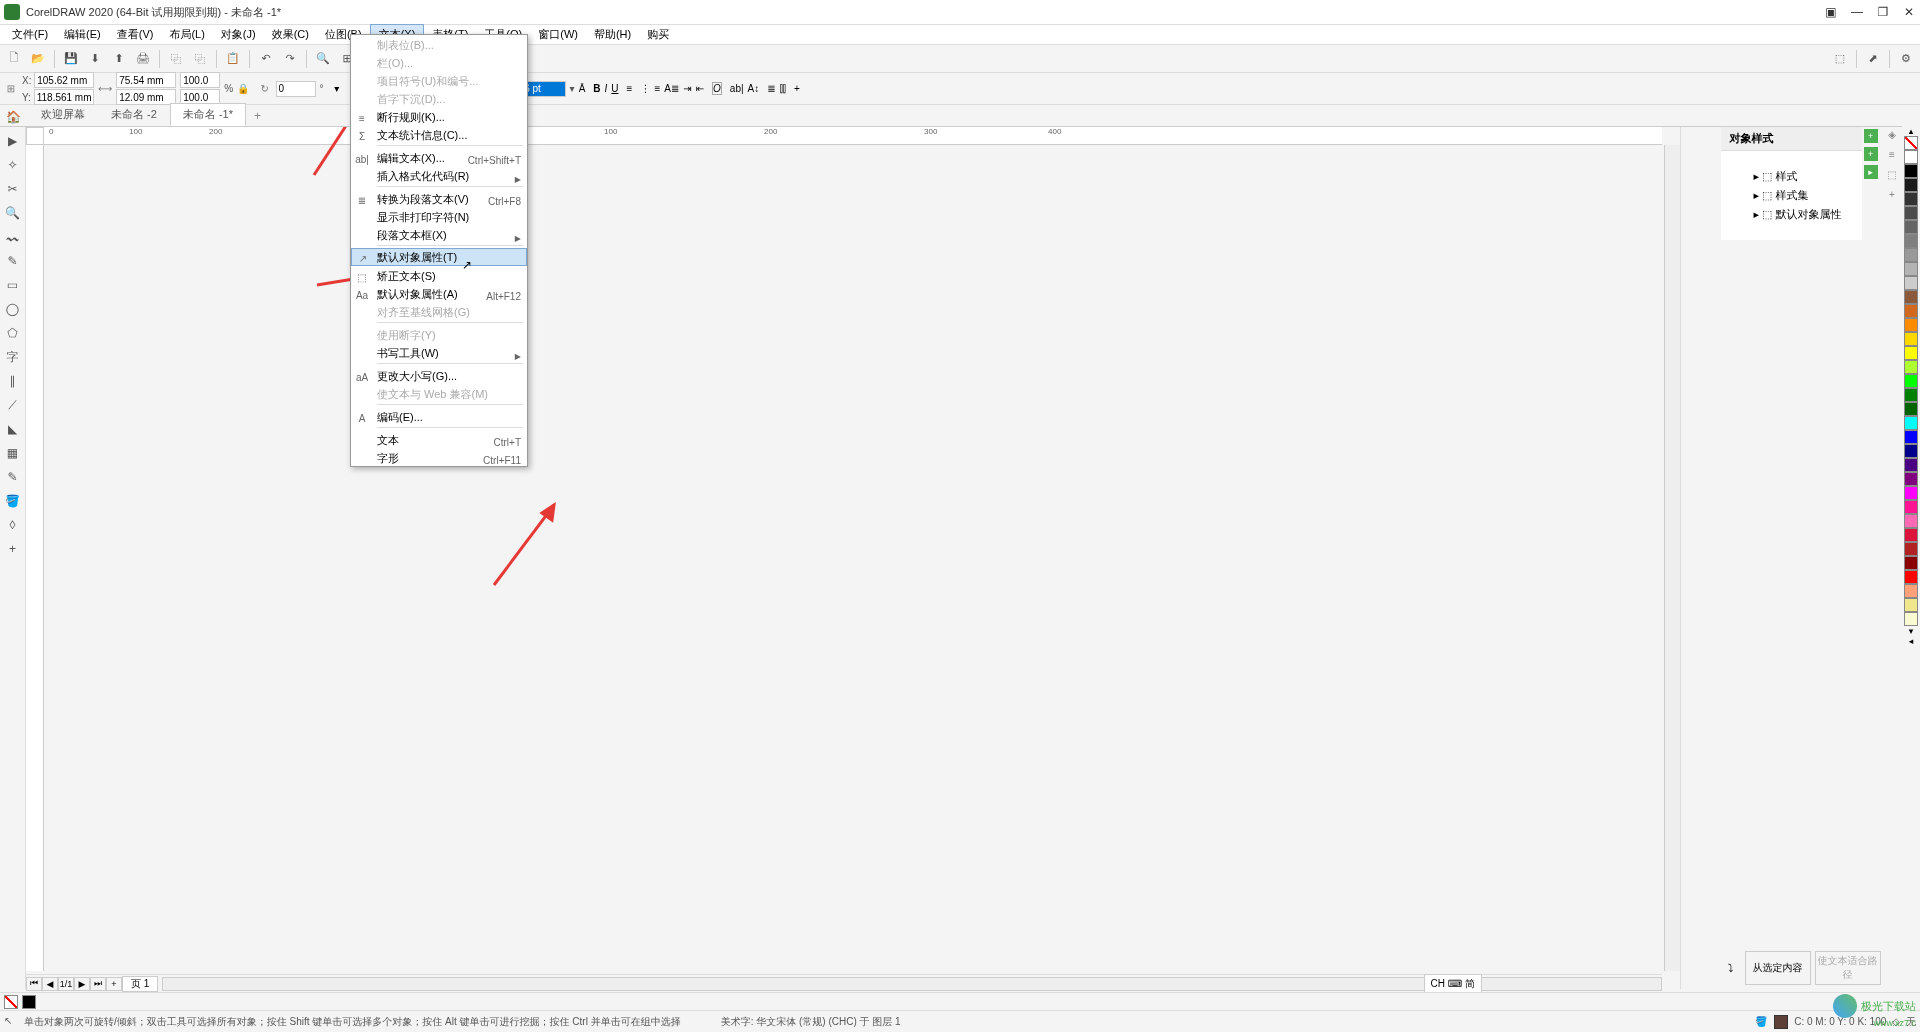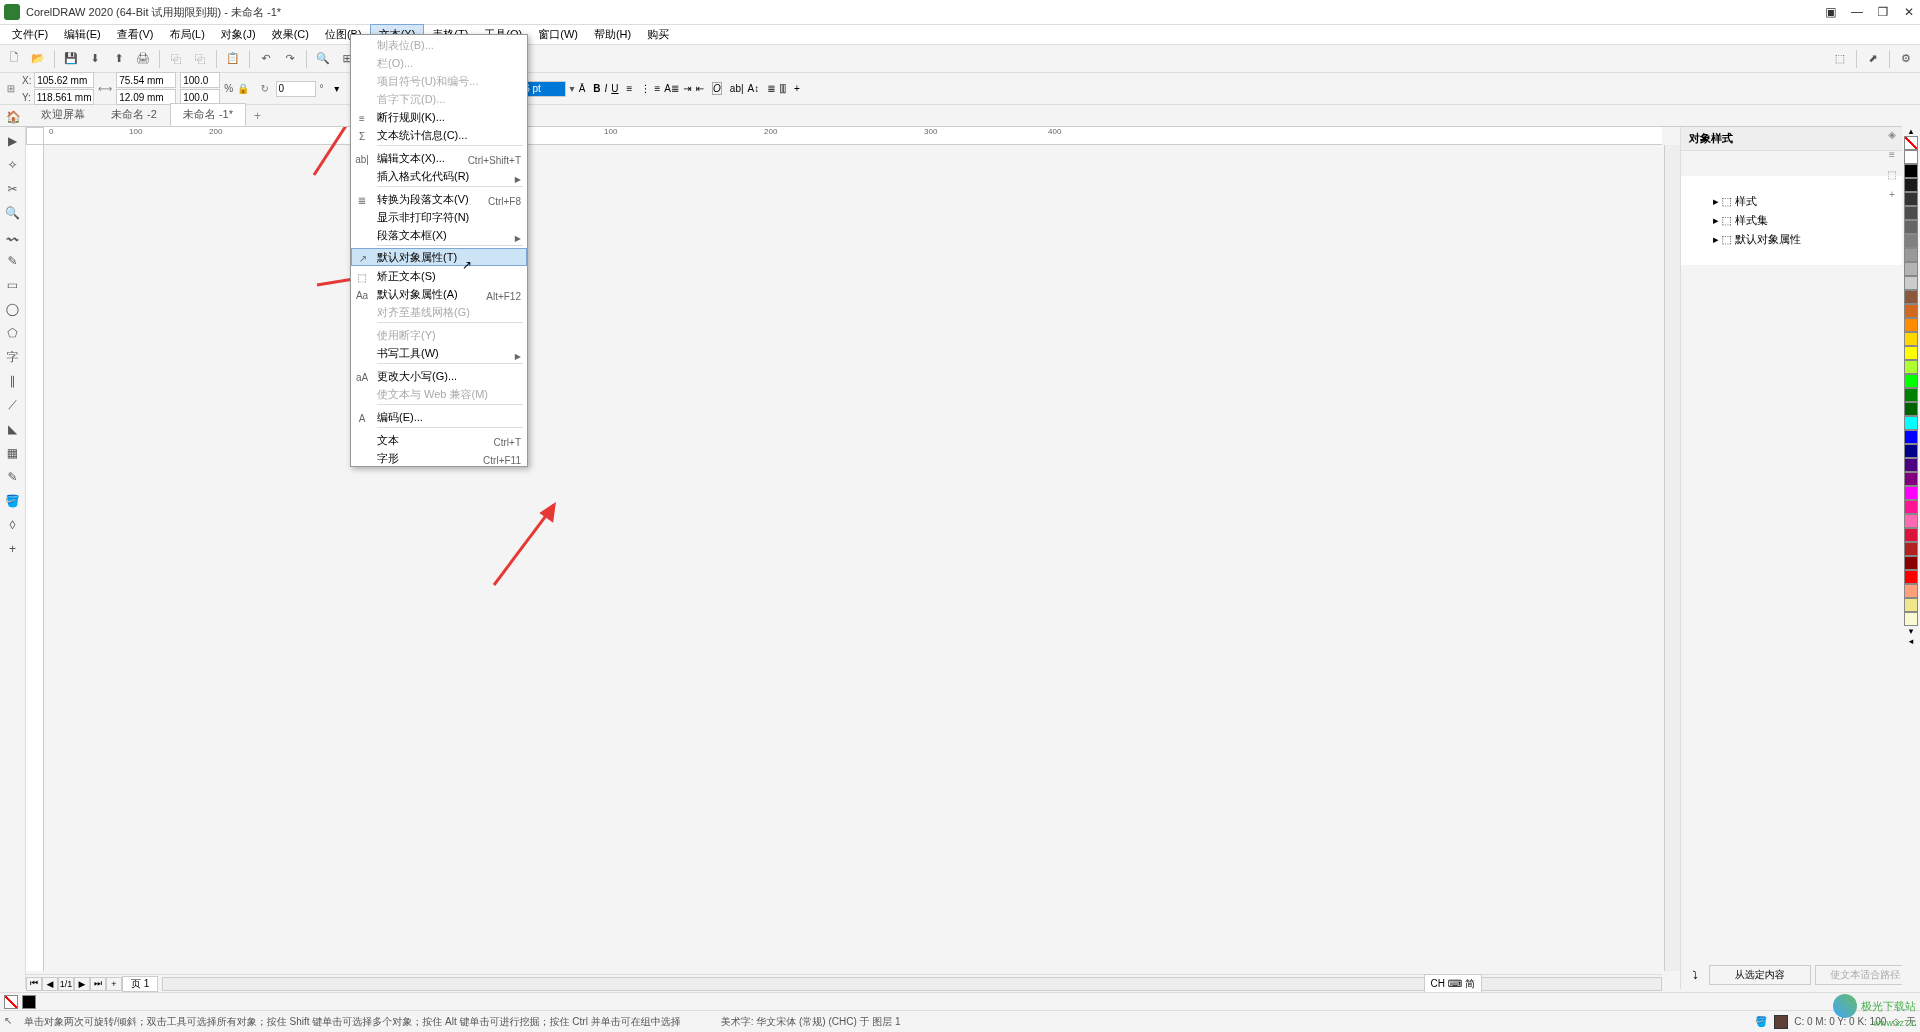--- a/index.html
+++ b/index.html
@@ -62,23 +62,23 @@
 .dropdown { position: absolute; top: 34px; left: 350px; width: 178px; background: #fff; border: 1px solid #999; box-shadow: 2px 2px 6px rgba(0,0,0,0.3); z-index: 100; font-size: 11px; }
 .dropdown .mi { display: flex; align-items: flex-end; height: 18px; padding: 0 6px 0 26px; position: relative; cursor: pointer; }
 .dropdown .mi.disabled { color: #aaa; cursor: default; }
 .dropdown .mi.hover { background: #cde4f7; border: 1px solid #7da8d4; padding: 0 5px 0 25px; }
 .dropdown .mi .shortcut { margin-left: auto; font-size: 10px; color: #666; }
 .dropdown .mi .sub { margin-left: auto; font-size: 8px; color: #666; }
 .dropdown .mi .micon { position: absolute; left: 4px; width: 14px; height: 14px; font-size: 10px; color: #666; display: flex; align-items: center; justify-content: center; }
 .dropdown .msep { height: 1px; background: #ddd; margin: 2px 4px 2px 26px; }
 
 
-.right-panels { width: 240px; background: #f4f4f4; border-left: 1px solid #ddd; display: flex; flex-direction: column; font-size: 11px; }
+.right-panels { width: 240px; background: #f4f4f4; border-left: 1px solid #ddd; display: flex; flex-direction: column; font-size: 11px; align-items: center; }
 .panel-title { padding: 4px 8px; background: #eee; border-bottom: 1px solid #ddd; font-weight: bold; }
-.panel-body { flex: 1; padding: 16px; background: #fff; margin-top: 25px; }
+.panel-body { flex: 1; padding: 16px; background: #fff; }
 .tree-item { padding: 2px 4px 2px 16px; font-size: 11px; }
 .panel-footer { padding: 4px; display: flex; gap: 4px; }
 .panel-footer button { flex: 1; font-size: 10px; padding: 2px; border: 1px solid #ccc; background: #f4f4f4; cursor: pointer; }
 
 
 .palette { position: absolute; right: 0; top: 126px; width: 18px; bottom: 40px; background: #f4f4f4; display: flex; flex-direction: column; align-items: center; gap: 0; }
 .palette .swatch { width: 14px; height: 14px; border: 1px solid #888; cursor: pointer; flex-shrink: 0; }
 
 
 .hscroll { position: absolute; bottom: 40px; left: 26px; right: 258px; height: 18px; background: #f4f4f4; display: flex; align-items: center; font-size: 10px; border-top: 1px solid #ddd; }

